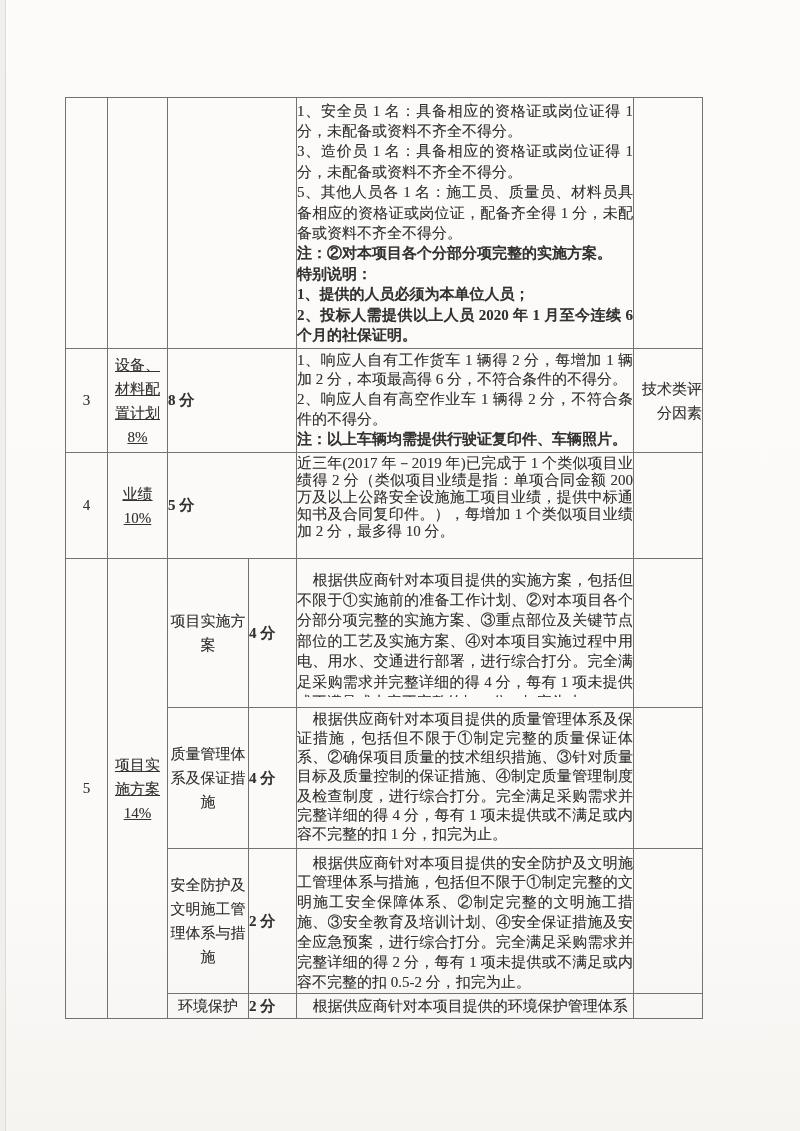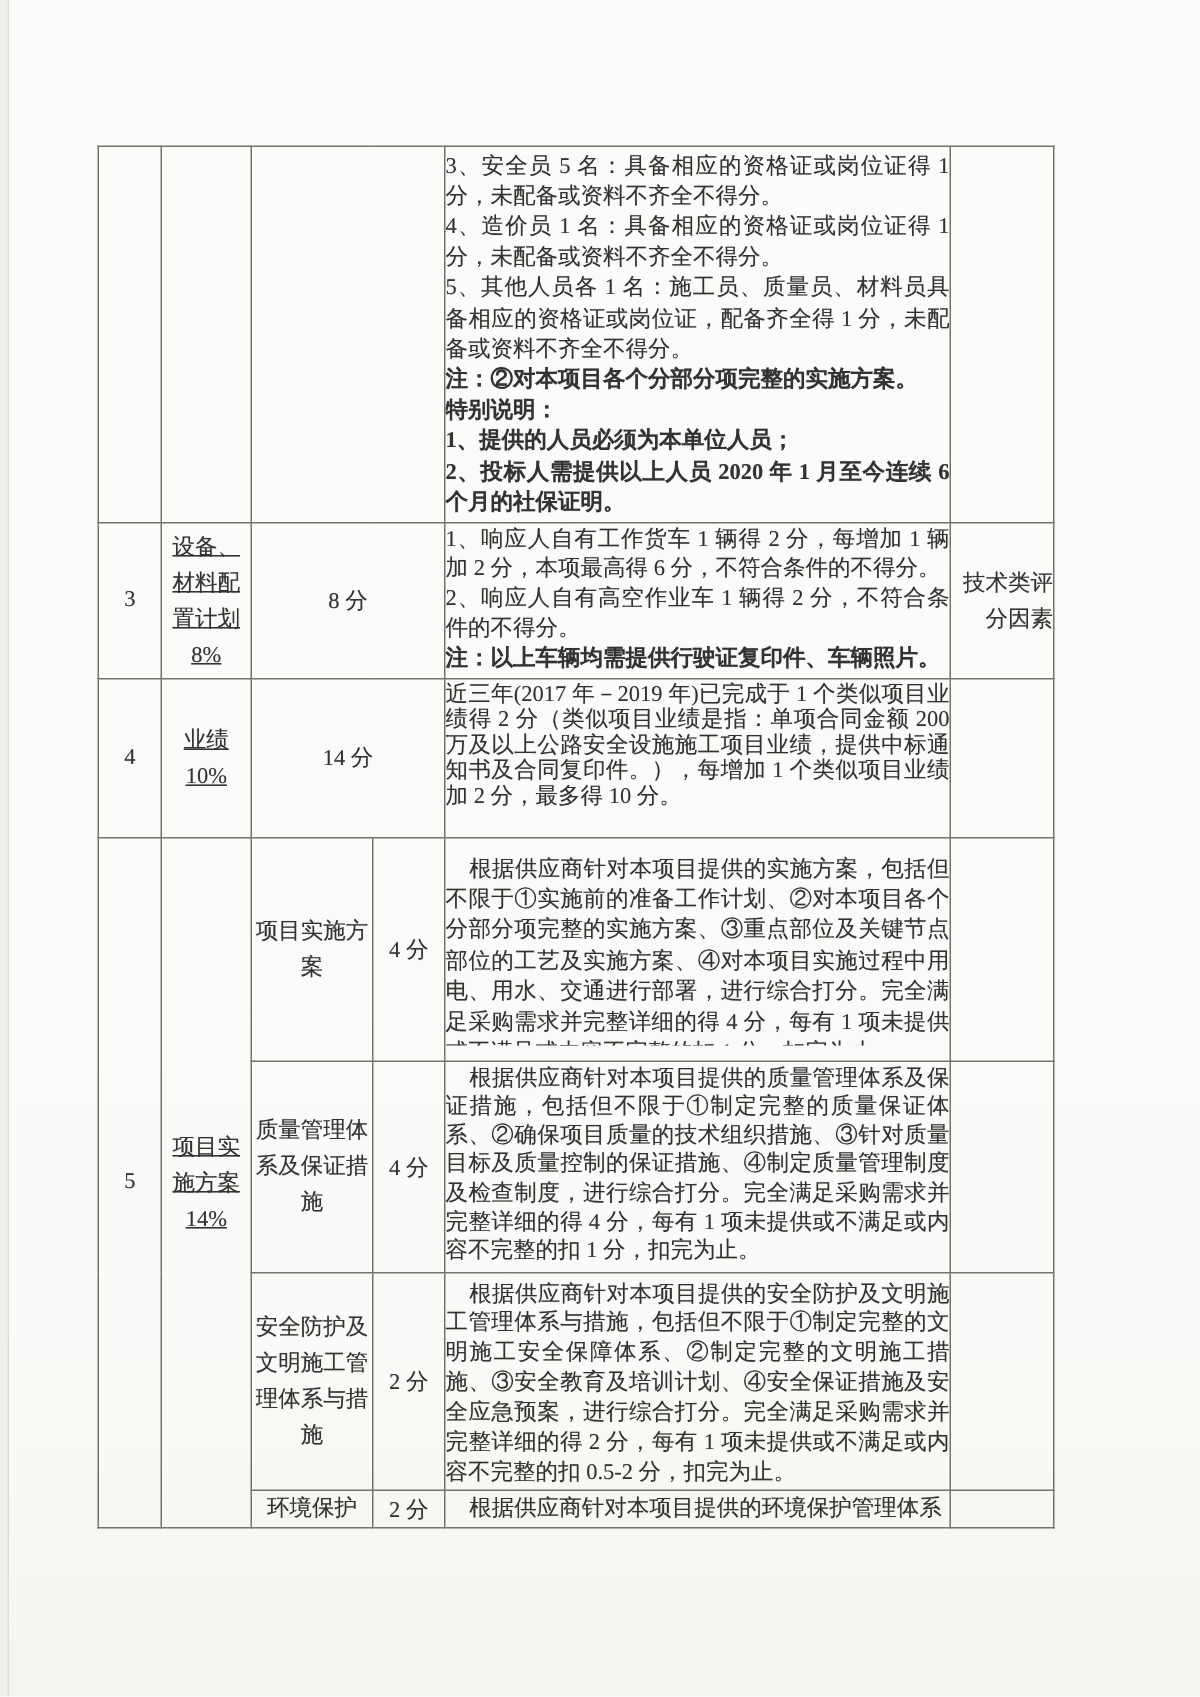--- a/index.html
+++ b/index.html
@@ -22,21 +22,21 @@
   table.eval td{
     border:1px solid #74726e;
     padding:0;
     font-size:15px;
     vertical-align:middle;
     overflow:hidden;
   }
   td.cnum{text-align:center;}
   td.cname{text-align:center;line-height:24px;padding:0 4px;text-decoration:underline;}
   td.csub{text-align:center;line-height:24px;padding:0 5px;}
-  td.cscore{text-align:center;white-space:nowrap;}
+  td.cscore{text-align:left;white-space:nowrap;font-weight:bold;}
   td.ctype{text-align:right;line-height:24px;padding:0 9px;}
   td.crit{
     vertical-align:top;
     padding:2px 6px 2px 8px;
   }
   .critbox{
     overflow:hidden;
     text-align:justify;
     text-justify:inter-ideograph;
   }
@@ -72,22 +72,22 @@
         <col style="width:69px">
     </colgroup>
 
     <tbody>
         <tr class="r0">
       <td class="cnum"></td>
       <td class="cname"></td>
       <td class="cscore" colspan="2"></td>
       <td class="crit">
         <div class="critbox ch0">
-          <div>3、安全员 5 名：具备相应的资格证或岗位证得 1 分，未配备或资料不齐全不得分。</div>
-          <div>4、造价员 1 名：具备相应的资格证或岗位证得 1 分，未配备或资料不齐全不得分。</div>
+          <div>1、安全员 1 名：具备相应的资格证或岗位证得 1 分，未配备或资料不齐全不得分。</div>
+          <div>3、造价员 1 名：具备相应的资格证或岗位证得 1 分，未配备或资料不齐全不得分。</div>
           <div>5、其他人员各 1 名：施工员、质量员、材料员具备相应的资格证或岗位证，配备齐全得 1 分，未配备或资料不齐全不得分。</div>
           <div class="b">注：②对本项目各个分部分项完整的实施方案。</div>
           <div class="b">特别说明：</div>
           <div class="b">1、提供的人员必须为本单位人员；</div>
           <div class="b">2、投标人需提供以上人员 2020 年 1 月至今连续 6 个月的社保证明。</div>
         </div>
       </td>
       <td class="ctype"></td>
     </tr>
 
@@ -107,21 +107,21 @@
       </td>
       <td class="ctype">技术类评分因素</td>
     </tr>
 
     <tr class="r2">
       <td class="cnum">4</td>
       <td class="cname">
         <div>业绩</div>
         <div>10%</div>
       </td>
-      <td class="cscore" colspan="2">14 分</td>
+      <td class="cscore" colspan="2">5 分</td>
       <td class="crit">
         <div class="critbox ch2">
           <div>近三年(2017 年－2019 年)已完成于 1 个类似项目业绩得 2 分（类似项目业绩是指：单项合同金额 200 万及以上公路安全设施施工项目业绩，提供中标通知书及合同复印件。），每增加 1 个类似项目业绩加 2 分，最多得 10 分。</div>
         </div>
       </td>
       <td class="ctype"></td>
     </tr>
 
     <tr class="r3">
       <td class="cnum" rowspan="4">5</td>

